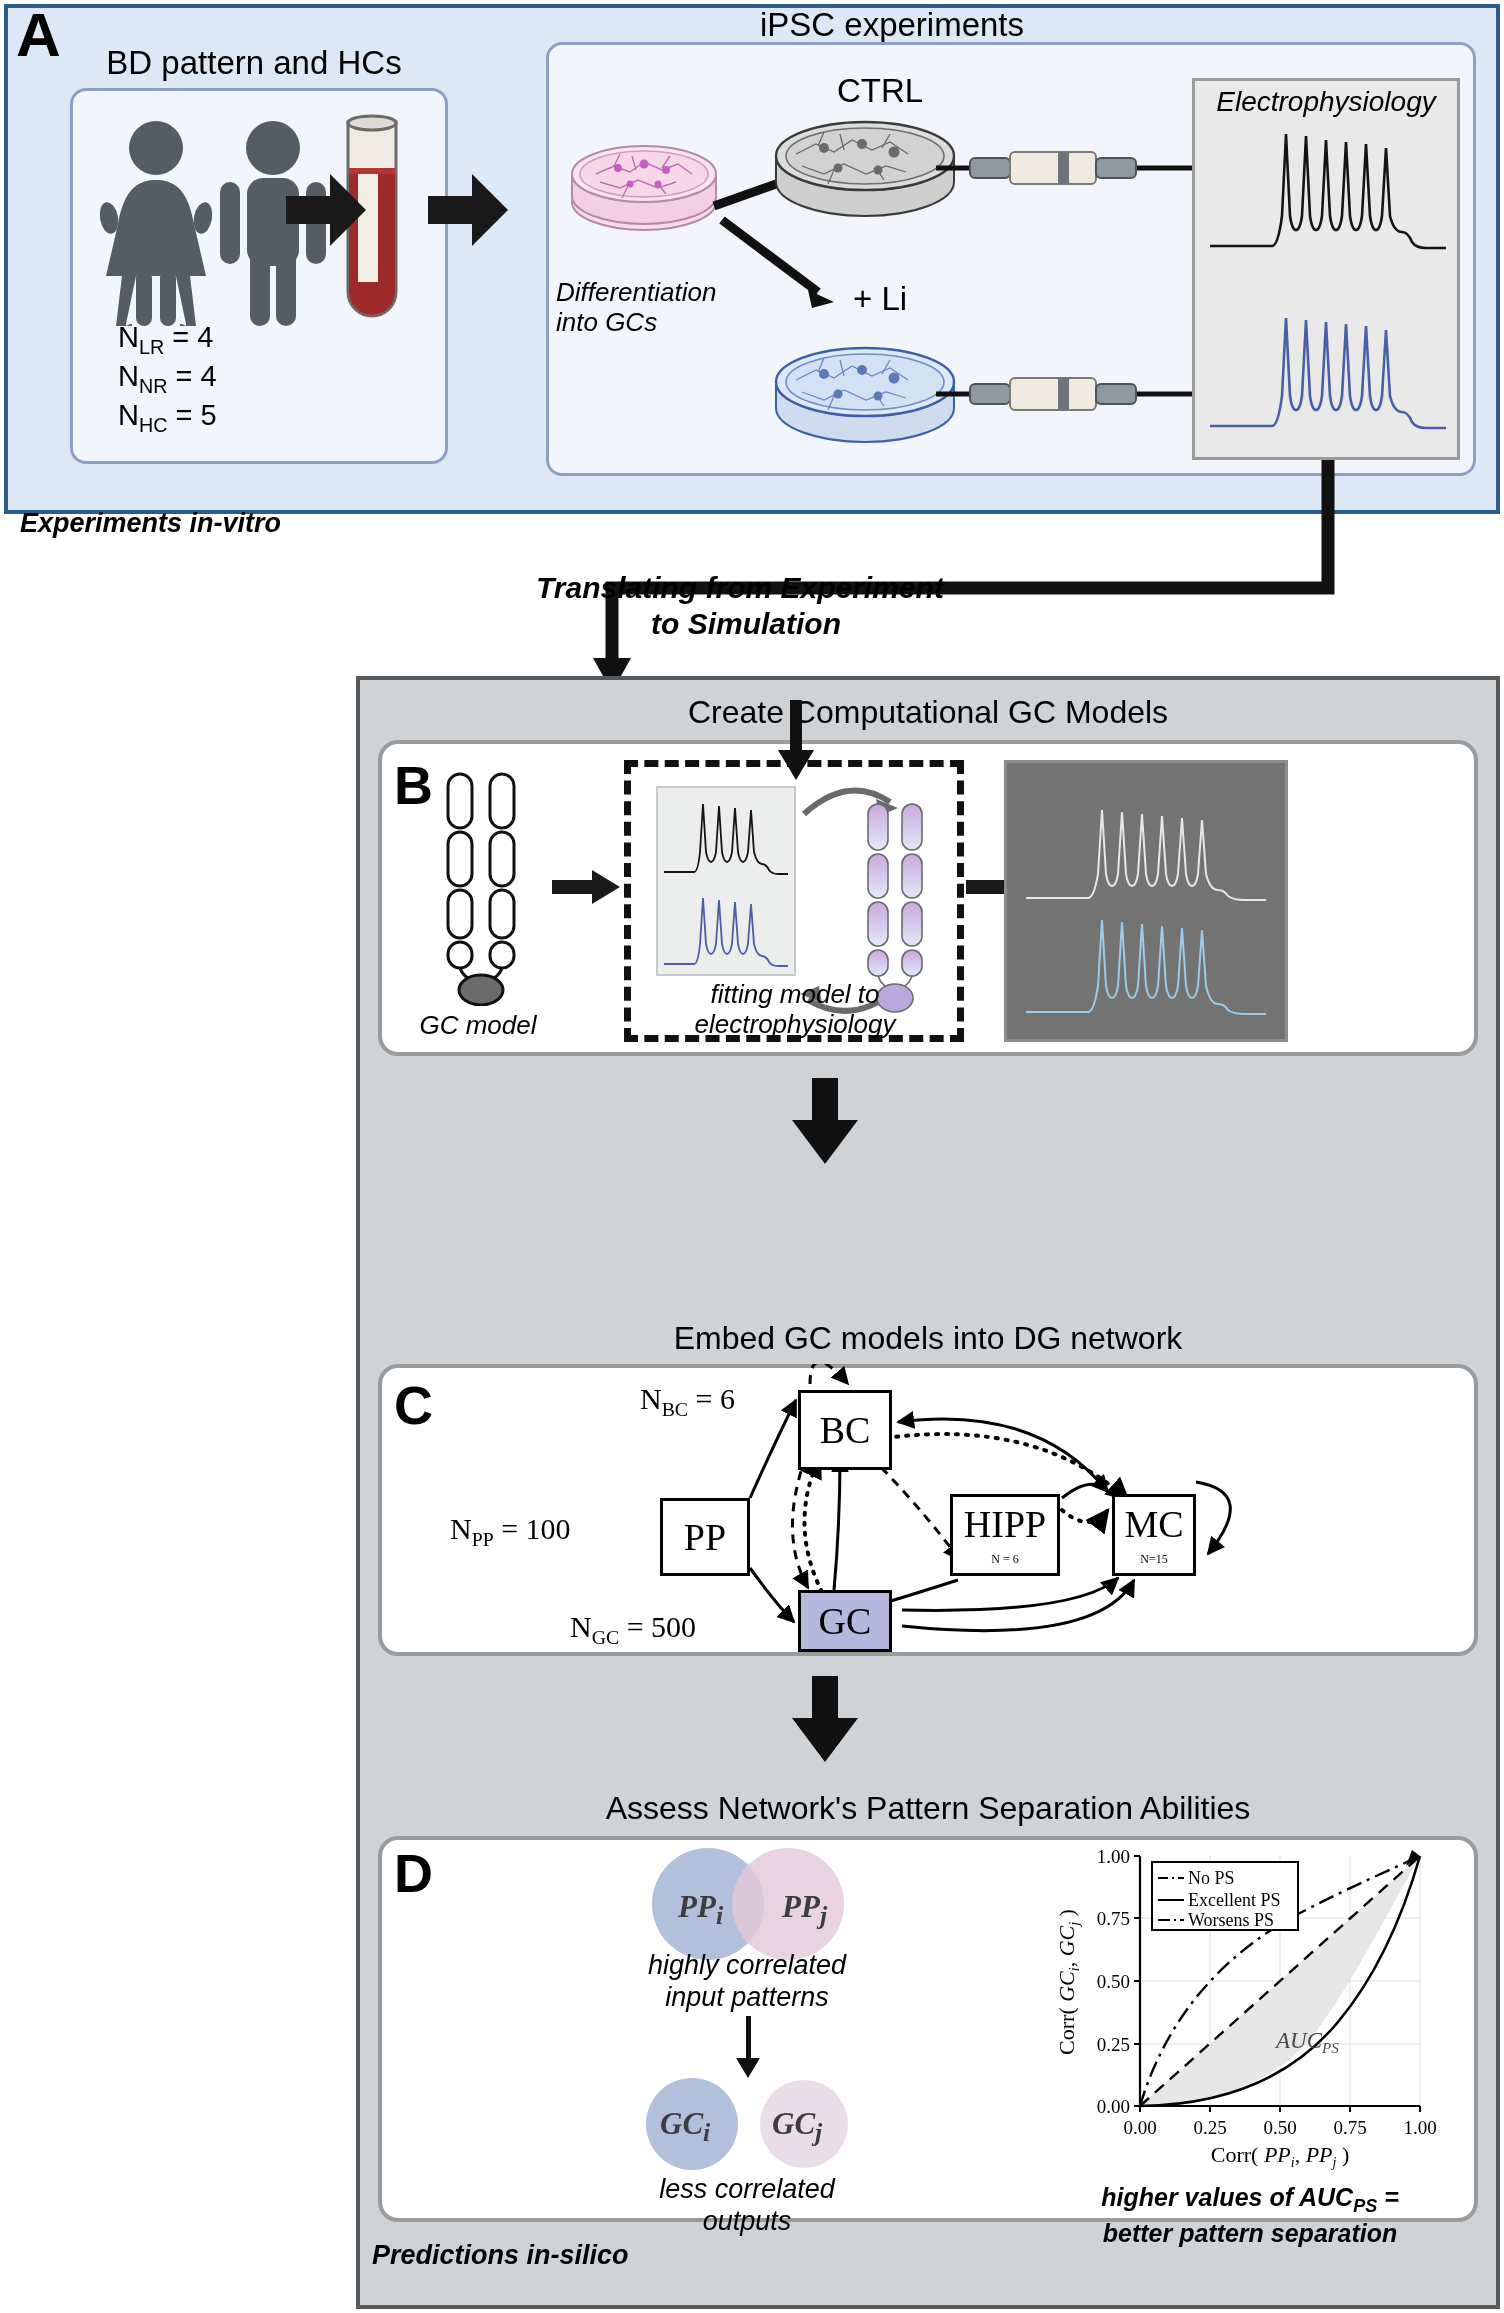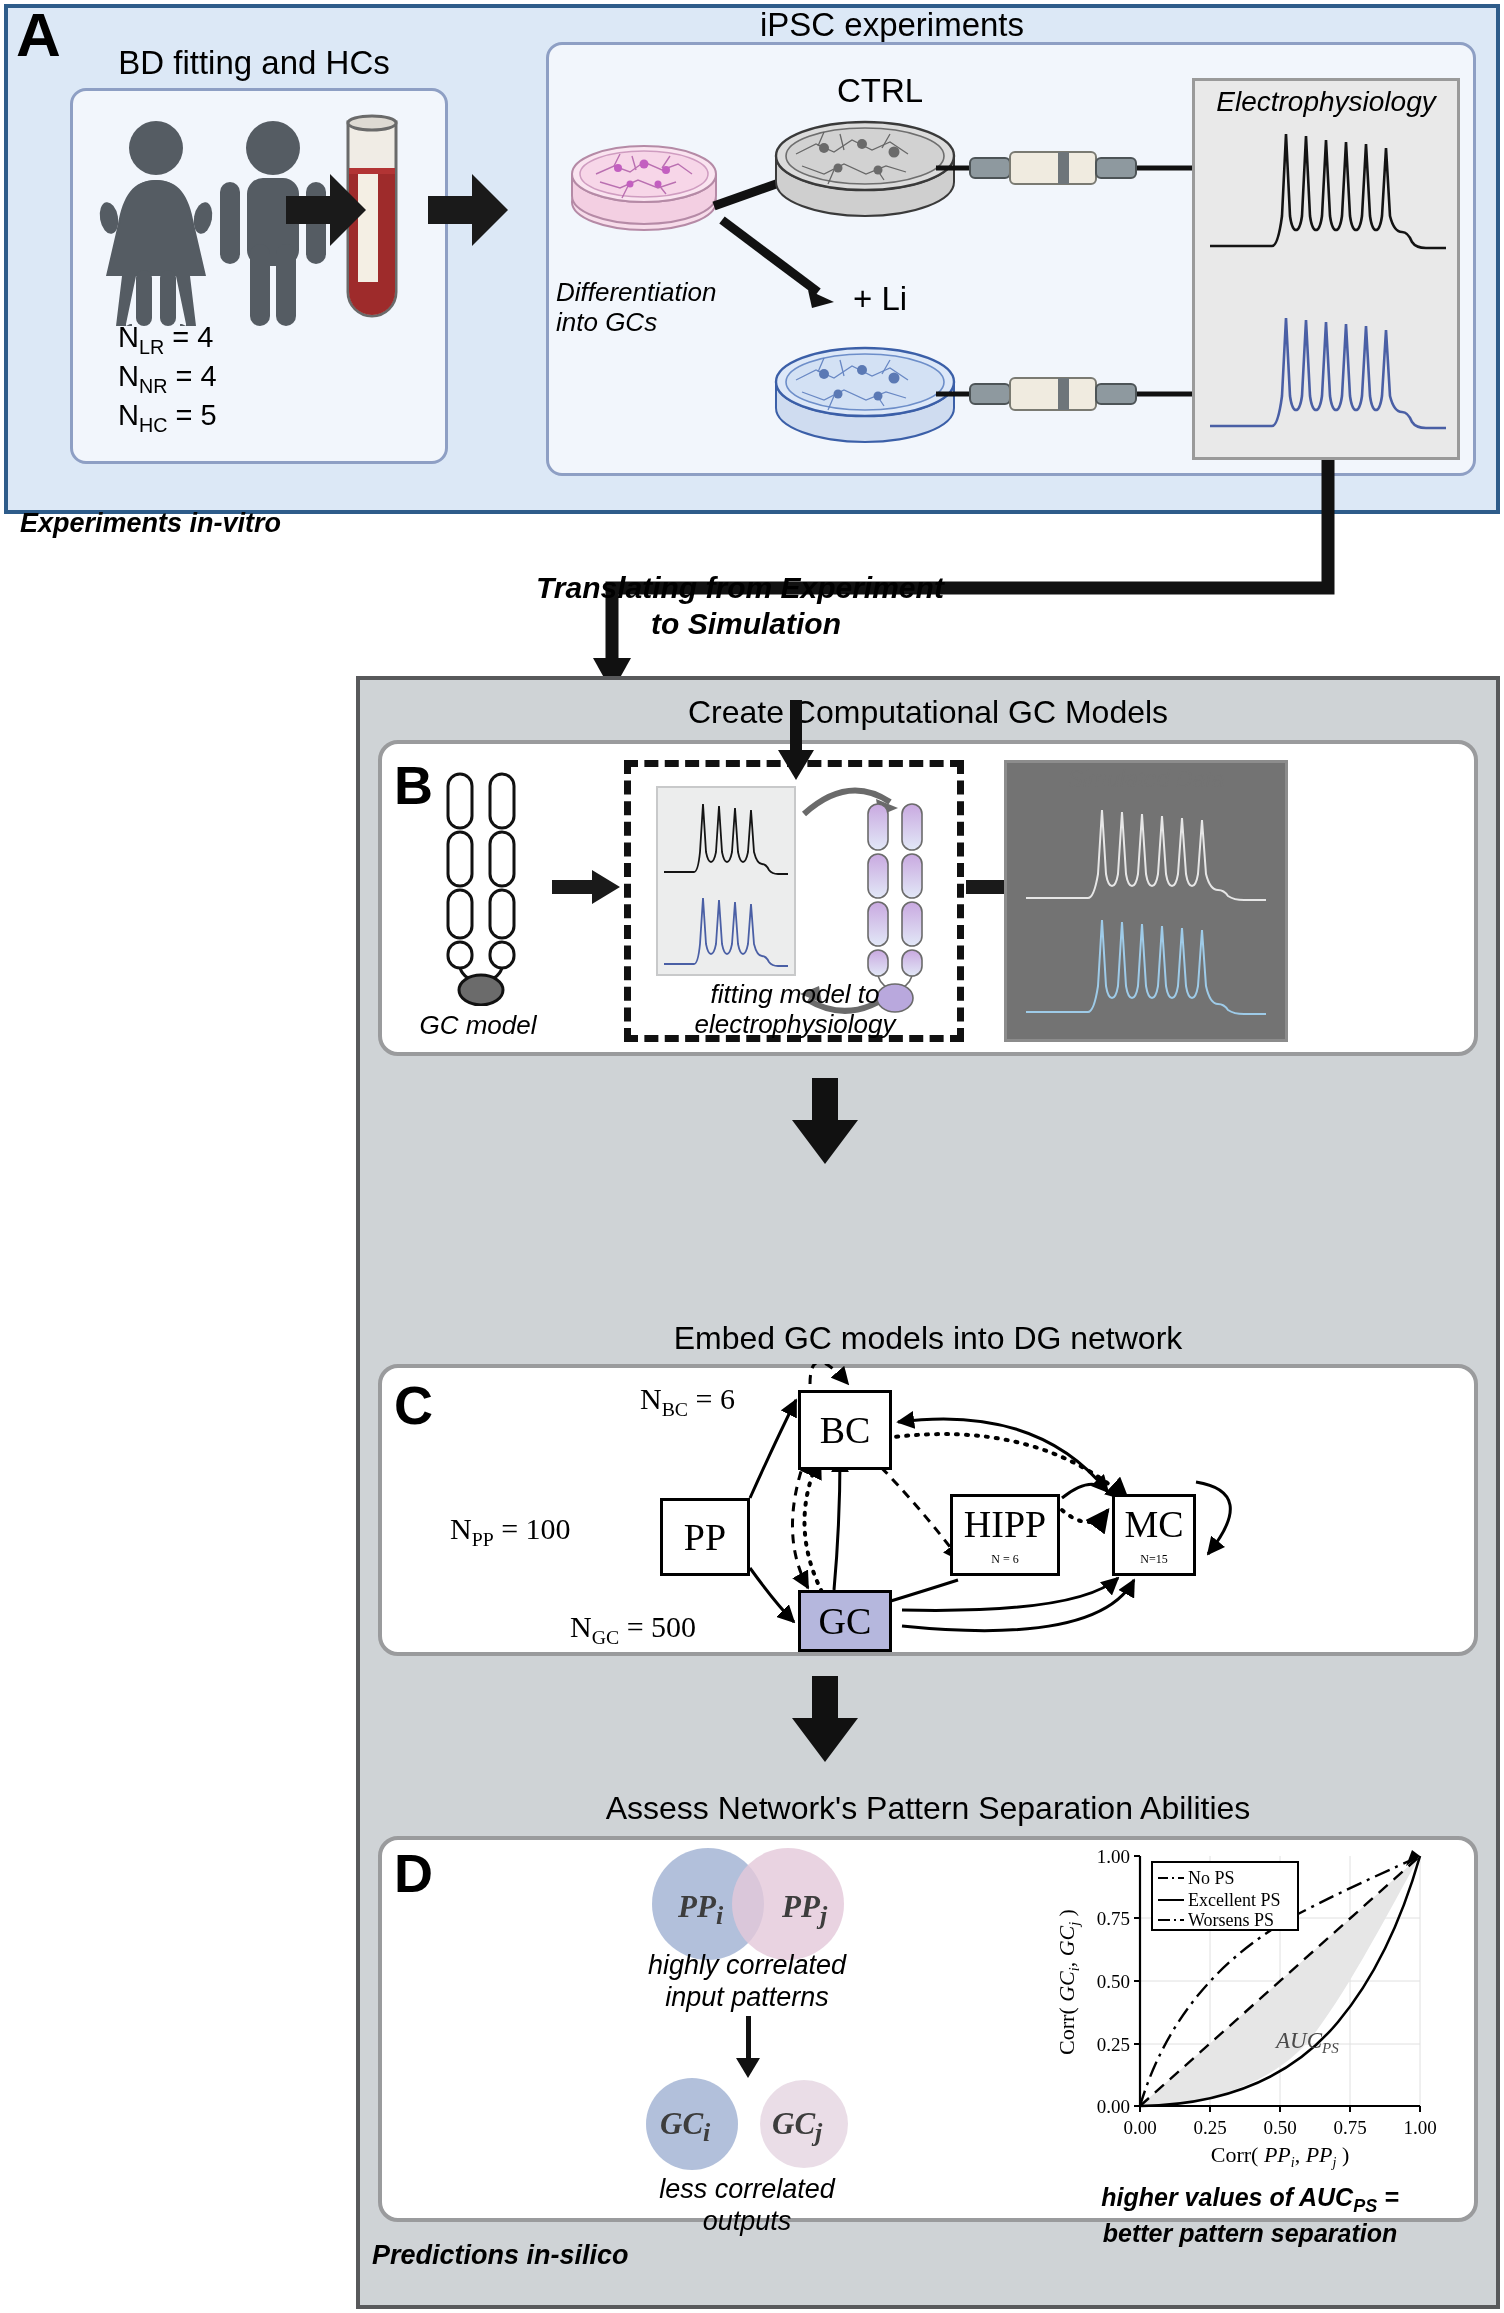--- a/index.html
+++ b/index.html
@@ -127,21 +127,21 @@
 </head>
 <body>
 
 <div id="figure">
 
   <div class="abs" id="panelA-wrap"></div>
 
   <div class="abs" id="letter-A">A</div>
   <div class="abs bolditalic" id="invitro-label">Experiments in-vitro</div>
 
-  <div class="abs ctr" id="bd-title">BD fitting and HCs</div>
+  <div class="abs ctr" id="bd-title">BD pattern and HCs</div>
   <div class="abs" id="bd-box"></div>
 
   <svg class="abs" style="left:96px;top:118px;" width="120" height="210" viewBox="0 0 120 210">
     <circle cx="60" cy="30" r="27" class="person"></circle>
     <path class="person" d="M60 62c-23 0-33 16-38 44l-12 52h16l-6 50h16v-2h-2l-4 2v-2z"></path>
     <path class="person" d="M60 62c23 0 33 16 38 44l12 52h-16l6 50h-16v-2h2l4 2v-2z"></path>
     <path class="person" d="M60 62c-20 0-30 14-35 40l-13 56h96l-13-56c-5-26-15-40-35-40z"></path>
     <rect class="person" x="40" y="152" width="16" height="56" rx="8"></rect>
     <rect class="person" x="64" y="152" width="16" height="56" rx="8"></rect>
     <ellipse class="person" cx="13" cy="100" rx="9" ry="16" transform="rotate(-10 13 100)"></ellipse>

